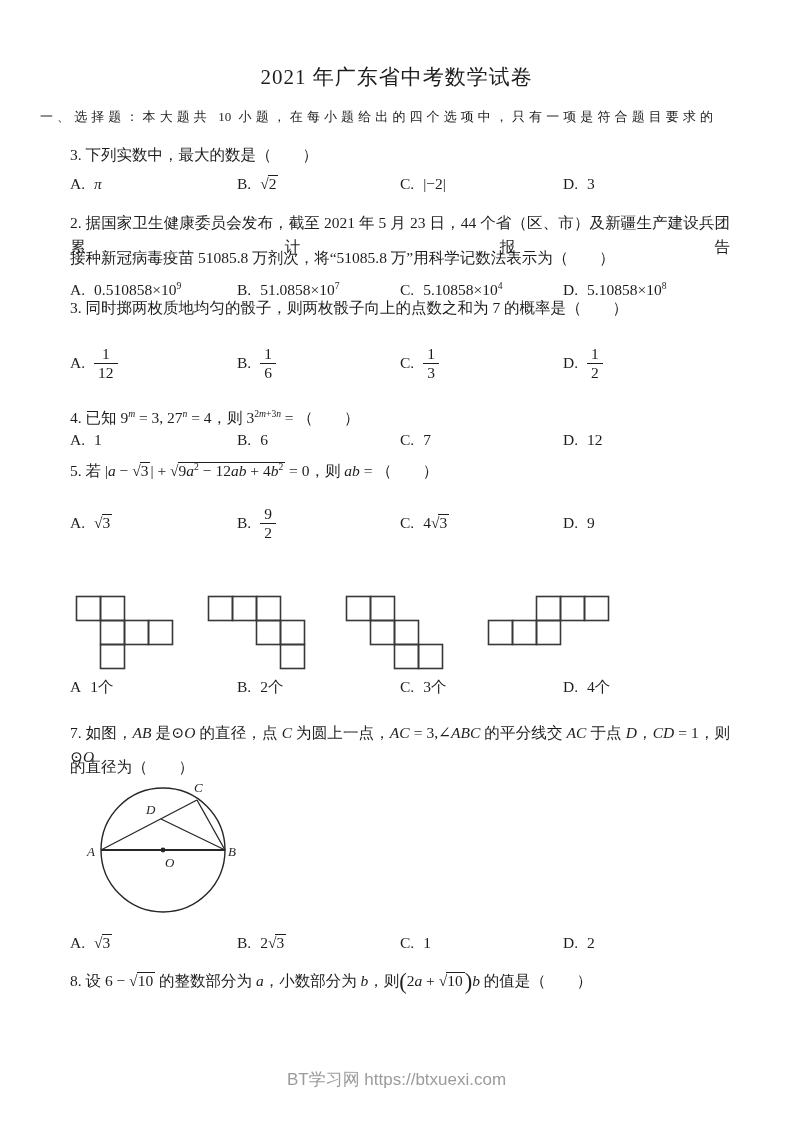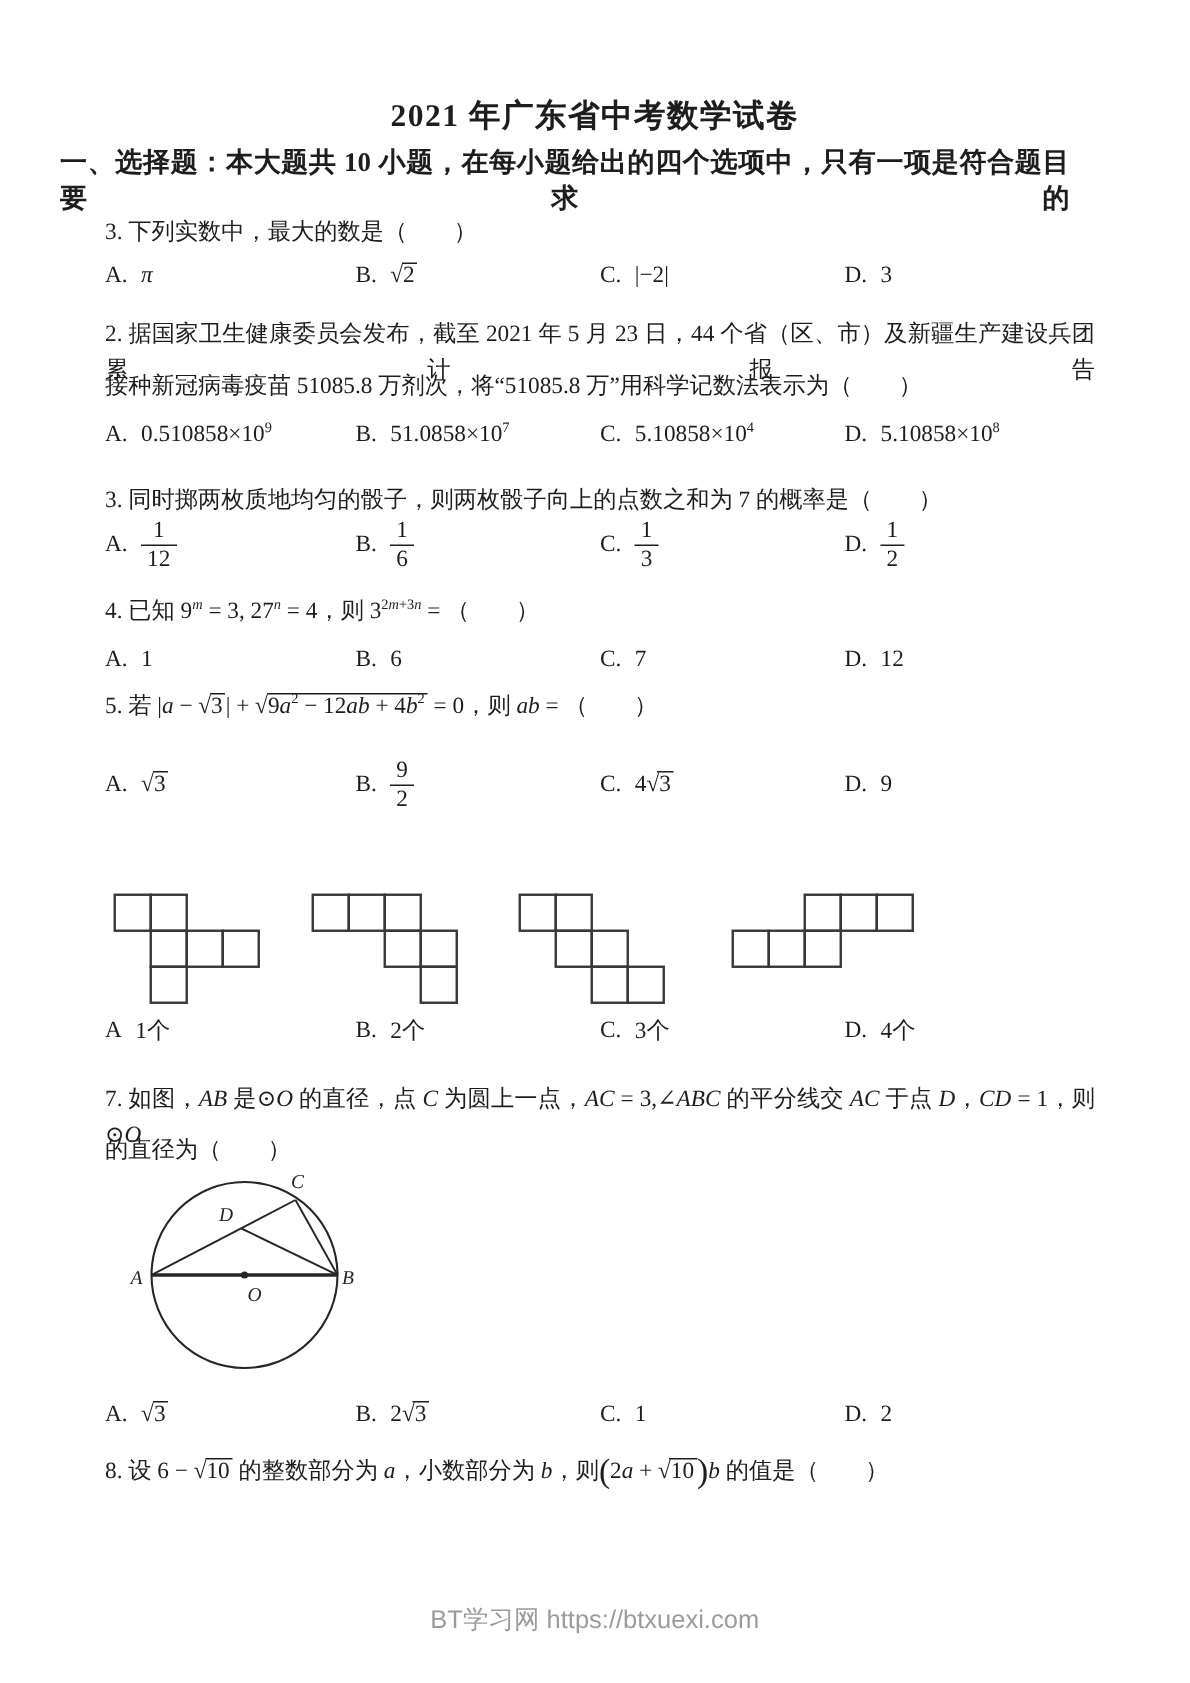--- a/index.html
+++ b/index.html
@@ -3,25 +3,25 @@
 <meta charset="utf-8">
 <style>
   html,body { margin:0; padding:0; background:#ffffff; }
   .page {
     position:relative; width:793px; height:1122px; background:#ffffff;
     font-family:"Liberation Serif","DejaVu Serif",serif;
     color:#1d1d1d; font-size:15.5px; overflow:hidden;
   }
   .title {
     position:absolute; top:63px; left:0; right:0;
-    text-align:center; font-size:21px; font-weight:bold; letter-spacing:1px;
+    text-align:center; font-size:21px; font-weight:normal; letter-spacing:1px;
   }
   .section {
-    position:absolute; top:96px; left:40px; right:80px;
-    font-size:18px; font-weight:bold;
+    position:absolute; top:108px; left:40px; right:80px;
+    font-size:13px; font-weight:normal;
     text-align:justify; text-align-last:justify;
   }
   .row { position:absolute; left:70px; right:63px; line-height:24px; white-space:nowrap; }
   .jline { white-space:normal; text-align:justify; text-align-last:justify; }
   .opts {
     position:absolute; left:70px; right:40px;
     display:grid; grid-template-columns:167px 163px 163px auto; align-items:center;
   }
   .opt { display:flex; align-items:center; gap:9px; }
   .olabel { flex:none; }
@@ -92,21 +92,21 @@
     <div class="opt">
         <span class="olabel">C.</span>
         <span class="oval">5.10858×10<sup>4</sup></span>
       </div>
     <div class="opt">
         <span class="olabel">D.</span>
         <span class="oval">5.10858×10<sup>8</sup></span>
       </div>
   </div>
 
-  <div class="row" style="top:322px">3. 同时掷两枚质地均匀的骰子，则两枚骰子向上的点数之和为 7 的概率是（　　）</div>
+  <div class="row" style="top:296px">3. 同时掷两枚质地均匀的骰子，则两枚骰子向上的点数之和为 7 的概率是（　　）</div>
   <div class="opts" style="top:338px;height:50px">
     <div class="opt">
         <span class="olabel">A.</span>
         <span class="oval"><fr>
             <fn>1</fn>
             <fd>12</fd>
           </fr></span>
       </div>
     <div class="opt">
         <span class="olabel">B.</span>
@@ -124,21 +124,21 @@
       </div>
     <div class="opt">
         <span class="olabel">D.</span>
         <span class="oval"><fr>
             <fn>1</fn>
             <fd>2</fd>
           </fr></span>
       </div>
   </div>
 
-  <div class="row" style="top:396px">4. 已知 9<sup><i>m</i></sup> = 3, 27<sup><i>n</i></sup> = 4，则 3<sup>2<i>m</i>+3<i>n</i></sup> = （　　）</div>
+  <div class="row" style="top:406px">4. 已知 9<sup><i>m</i></sup> = 3, 27<sup><i>n</i></sup> = 4，则 3<sup>2<i>m</i>+3<i>n</i></sup> = （　　）</div>
   <div class="opts" style="top:426px;height:28px">
     <div class="opt">
         <span class="olabel">A.</span>
         <span class="oval">1</span>
       </div>
     <div class="opt">
         <span class="olabel">B.</span>
         <span class="oval">6</span>
       </div>
     <div class="opt">

